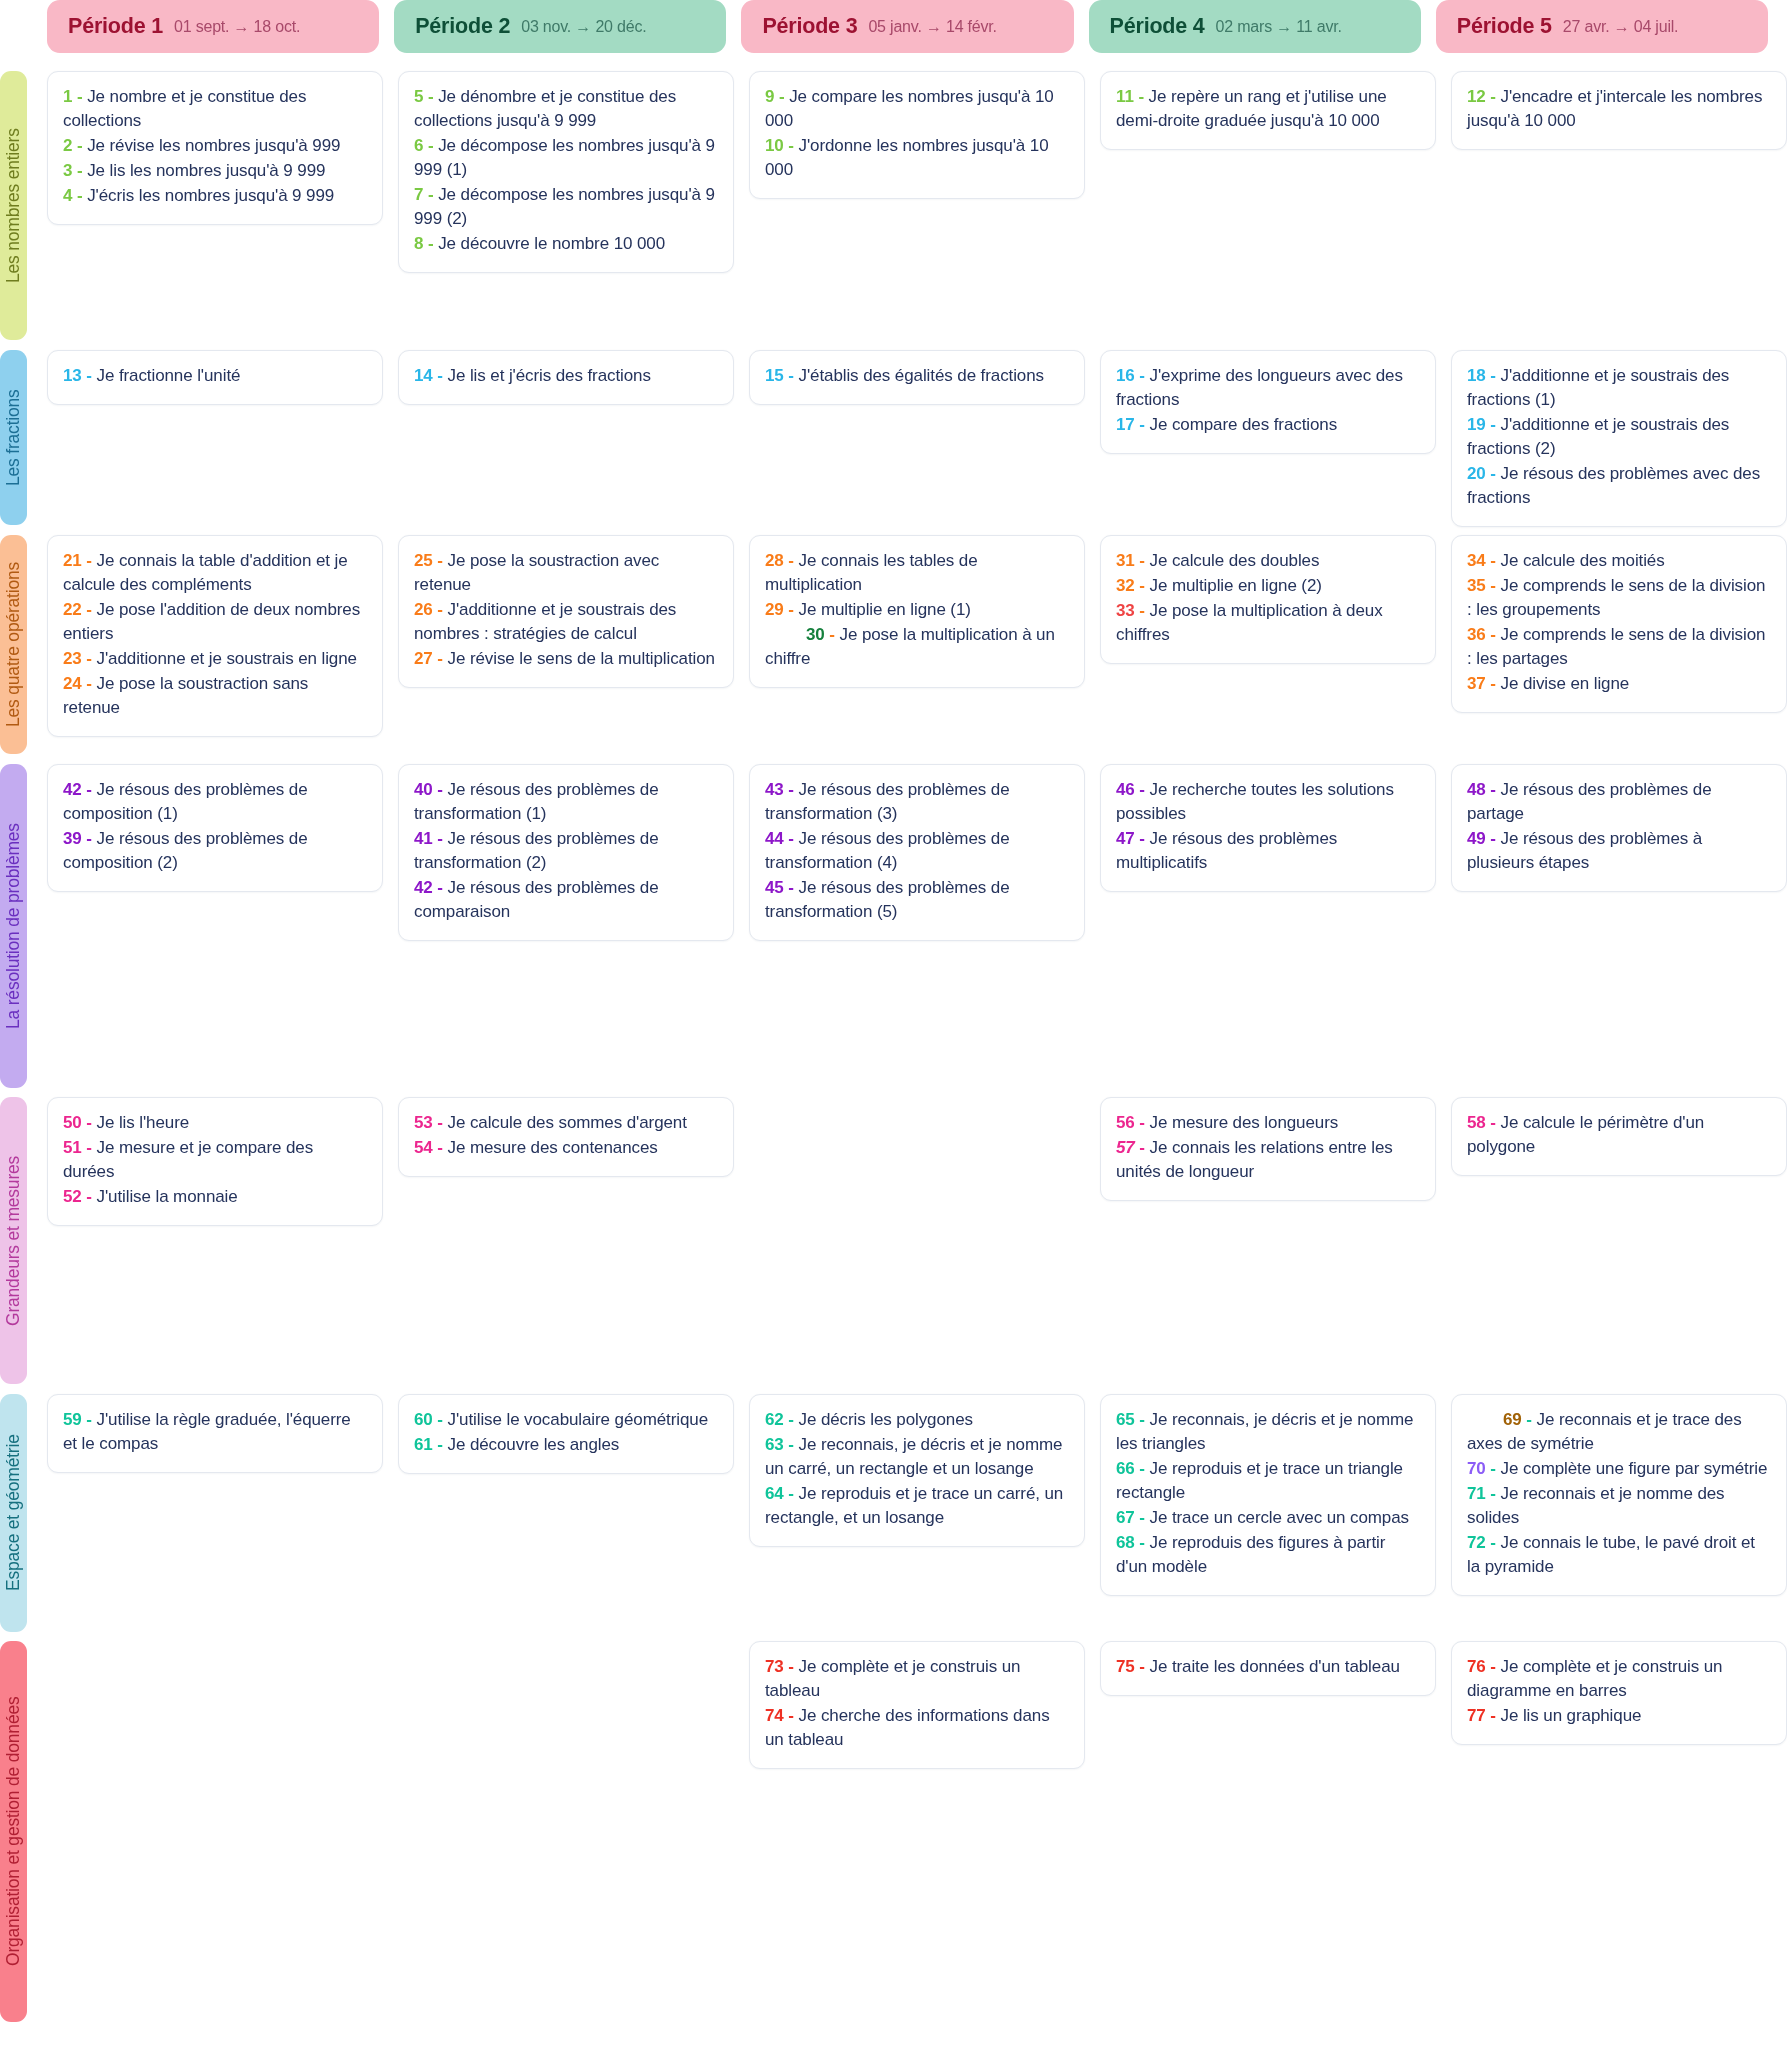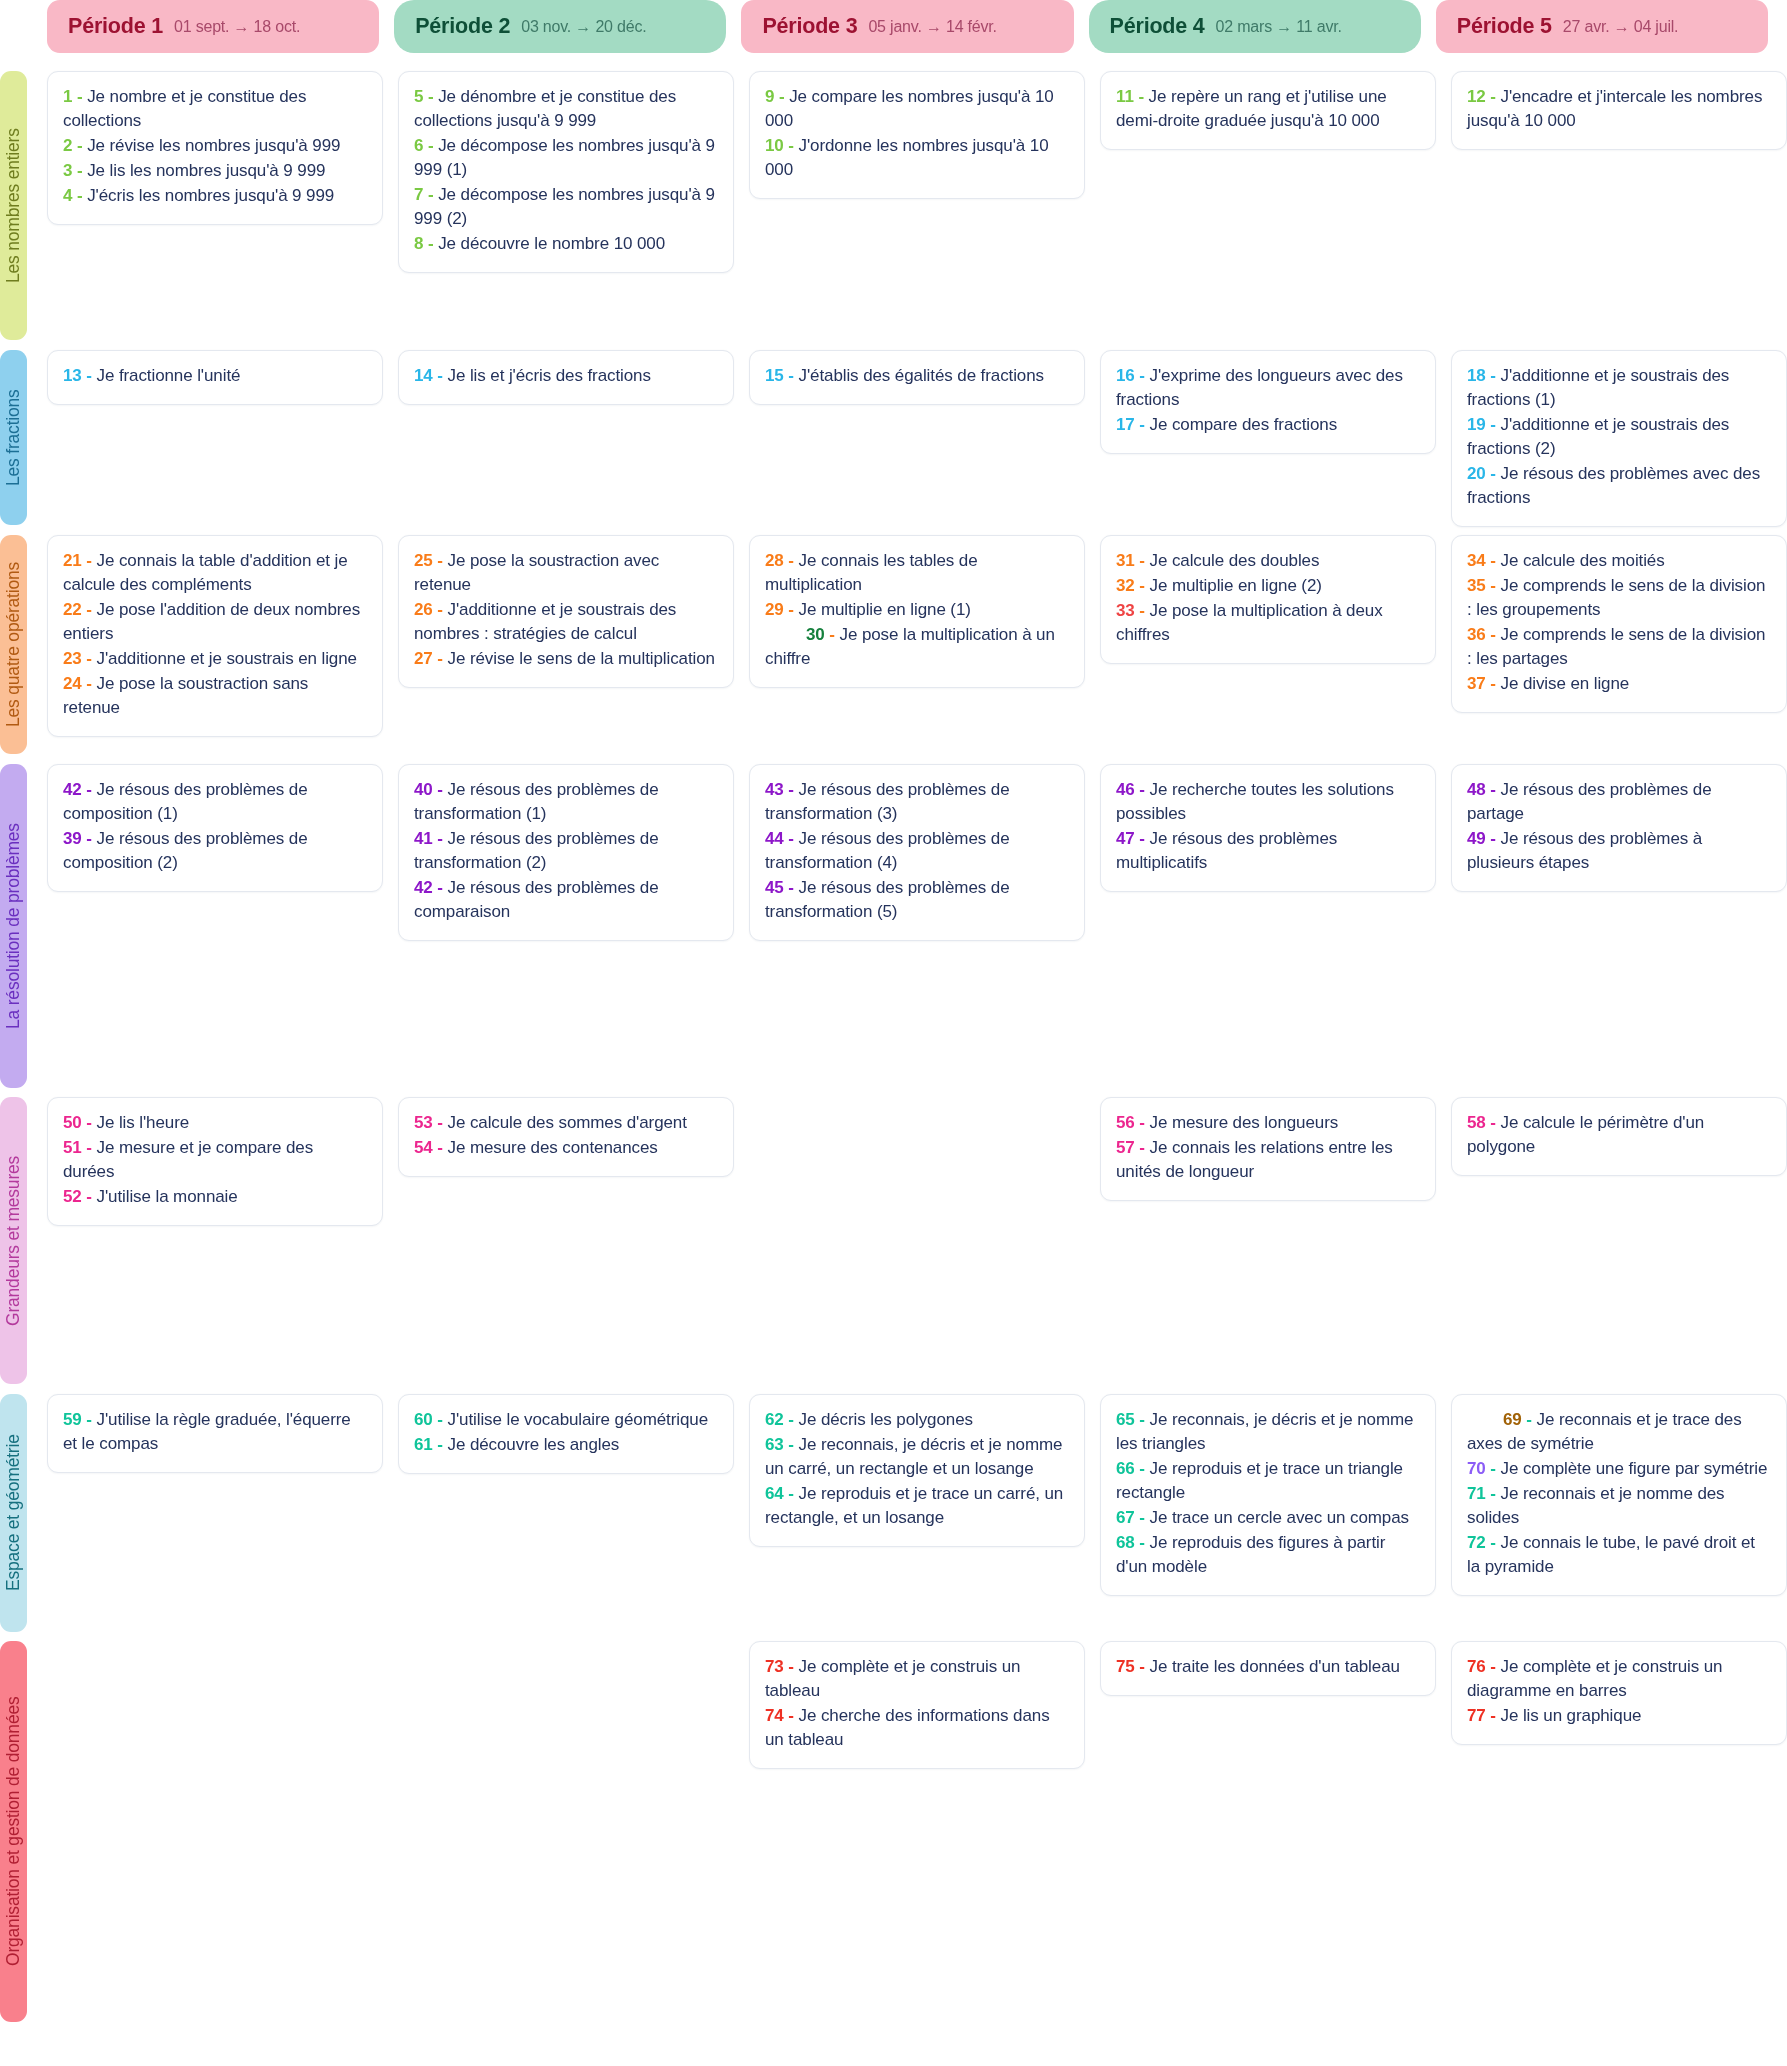--- a/index.html
+++ b/index.html
@@ -32,21 +32,21 @@
 
   .period-chip {
     border-radius: 12.8px;
     display: flex;
     align-items: center;
     padding: 0 21px;
     height: 53px;
     gap: 11px;
   }
   .period-chip.pink  { background: #f9b8c6; }
-  .period-chip.green { background: #a3dbc3; border-radius: 20px; }
+  .period-chip.green { background: #a3dbc3; }
 
   .period-name {
     font-size: 21.5px;
     font-weight: bold;
     letter-spacing: -0.2px;
   }
   .period-chip.pink  .period-name { color: #9d1232; }
   .period-chip.green .period-name { color: #0e4f37; }
 
   .period-dates {
@@ -241,21 +241,21 @@
           <div class="item-line"><span class="item-num" style="color: rgb(236, 38, 143);">51</span><span class="item-dash" style="color: rgb(236, 38, 143);"> - </span><span>Je mesure et je compare des durées</span></div>
           <div class="item-line"><span class="item-num" style="color: rgb(236, 38, 143);">52</span><span class="item-dash" style="color: rgb(236, 38, 143);"> - </span><span>J'utilise la monnaie</span></div>
         </div>
         <div class="cell-card">
           <div class="item-line"><span class="item-num" style="color: rgb(236, 38, 143);">53</span><span class="item-dash" style="color: rgb(236, 38, 143);"> - </span><span>Je calcule des sommes d'argent</span></div>
           <div class="item-line"><span class="item-num" style="color: rgb(236, 38, 143);">54</span><span class="item-dash" style="color: rgb(236, 38, 143);"> - </span><span>Je mesure des contenances</span></div>
         </div>
         <div class="cell-empty"></div>
         <div class="cell-card">
           <div class="item-line"><span class="item-num" style="color: rgb(236, 38, 143);">56</span><span class="item-dash" style="color: rgb(236, 38, 143);"> - </span><span>Je mesure des longueurs</span></div>
-          <div class="item-line"><span class="item-num" style="color: rgb(236, 38, 143);">57</span><span class="item-dash" style="color: rgb(236, 38, 143);"> - </span><span>Je connais les relations entre les unités de longueur</span></div>
+          <div class="item-line"><span class="item-num" style="color: rgb(236, 38, 143); font-style: italic;">57</span><span class="item-dash" style="color: rgb(236, 38, 143);"> - </span><span>Je connais les relations entre les unités de longueur</span></div>
         </div>
         <div class="cell-card">
           <div class="item-line"><span class="item-num" style="color: rgb(236, 38, 143);">58</span><span class="item-dash" style="color: rgb(236, 38, 143);"> - </span><span>Je calcule le périmètre d'un polygone</span></div>
         </div>
       </div>
       <div class="domain-row" style="height: 247px;">
         <div class="domain-tab" style="background: rgb(191, 228, 238); color: rgb(22, 112, 127); height: 238px;">Espace et géométrie</div>
         <div class="cell-card">
           <div class="item-line"><span class="item-num" style="color: rgb(15, 196, 154);">59</span><span class="item-dash" style="color: rgb(15, 196, 154);"> - </span><span>J'utilise la règle graduée, l'équerre et le compas</span></div>
         </div>

